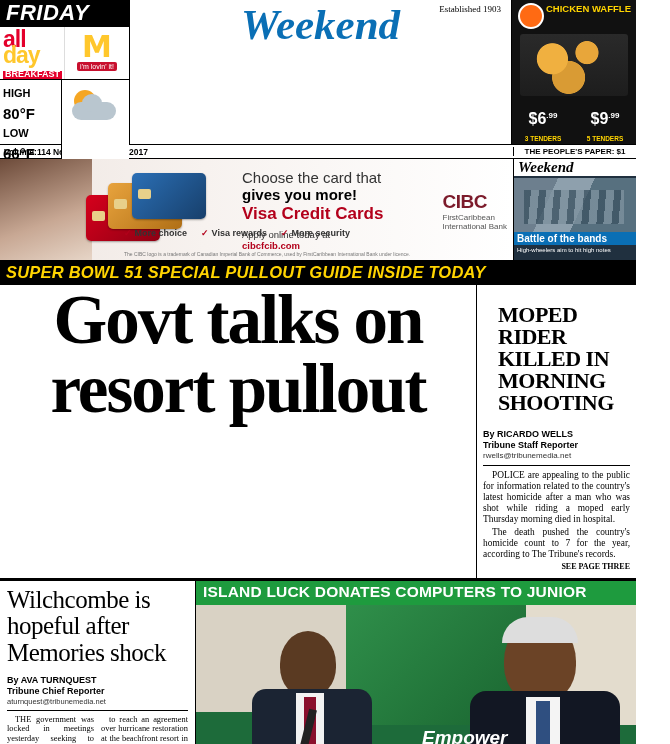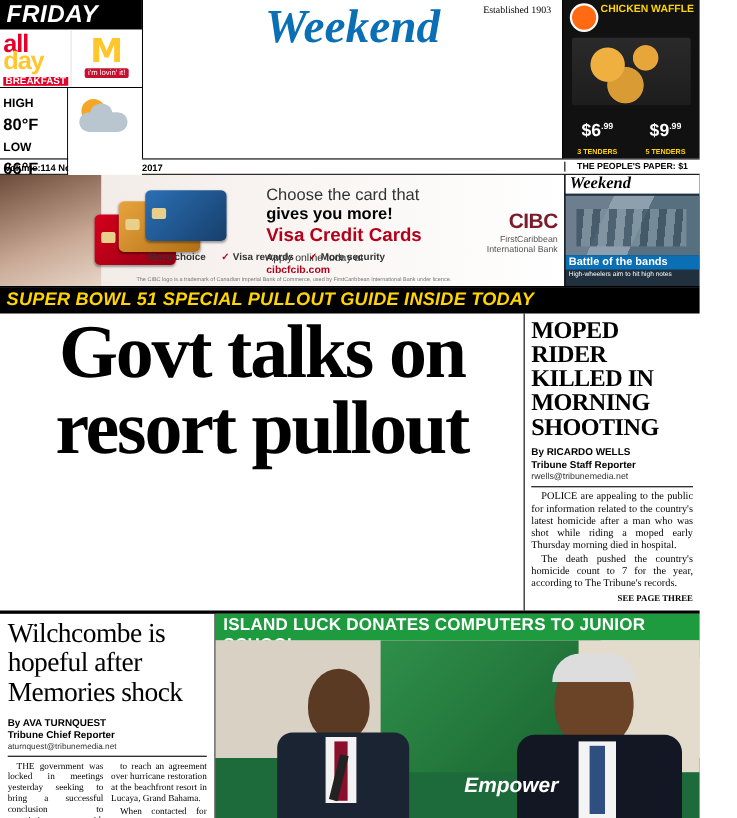--- a/index.html
+++ b/index.html
@@ -81,21 +81,21 @@
   .c3 { left:46px; top:2px; background:linear-gradient(135deg,#2b6fb5,#173f6b);}
   .card:after { content:""; position:absolute; left:6px; top:16px; width:13px; height:10px; background:#e8d08a; border-radius:2px;}
   .cibc-copy { position:absolute; left:242px; top:10px; right:126px;}
   .cibc-copy h3 { margin:0; font-size:15px; font-weight:normal; color:#333;}
   .cibc-copy h3 b { font-weight:bold; color:#000;}
   .cibc-copy .visa { margin:1px 0 0; font-size:17px; font-weight:bold; color:#b3001b;}
   .cibc-copy .apply { margin:5px 0 0; font-size:9.5px; color:#333;}
   .cibc-copy .apply b { color:#b3001b;}
   .cibc-bullets { position:absolute; left:124px; bottom:22px; display:flex; gap:14px; font-size:9px; color:#333; font-weight:bold;}
   .cibc-bullets span:before { content:"\2713"; color:#b3001b; margin-right:3px;}
-  .cibc-logo { position:absolute; right:6px; top:32px; text-align:right;}
+  .cibc-logo { position:absolute; right:6px; top:32px; text-align:left;}
   .cibc-logo .m { font-size:19px; font-weight:bold; color:#7c1b2b; letter-spacing:-0.5px;}
   .cibc-logo .s { font-size:8px; color:#555;}
   .cibc-legal { position:absolute; left:124px; bottom:3px; font-size:5px; color:#777;}
 
   .promo { width:123px; border-left:1px solid #000; position:relative; background:#20303f; overflow:hidden;}
   .promo-head { position:absolute; top:0; left:0; width:100%; background:#fff; font-family:"Liberation Serif", serif; font-style:italic; font-weight:bold; font-size:15px; padding-left:4px; color:#000;}
   .promo-photo { position:absolute; top:19px; left:0; width:100%; height:54px;
     background:linear-gradient(115deg,#6d7f8e 0 30%, #8ea0ad 30% 55%, #57707f 55% 100%);}
   .promo-photo:after{content:"";position:absolute;left:10px;top:12px;width:100px;height:34px;
     background:repeating-linear-gradient(95deg,#3d5463 0 7px,#7d919e 7px 15px); opacity:.8;}
@@ -108,21 +108,21 @@
   
   .mid { display:flex; border-bottom:3px solid #000000;}
   .lead { flex:1; padding:4px 6px 6px; border-right:1px solid #000;}
   .lead h1 {
     margin:0; font-family:"Liberation Serif", serif; font-weight:bold;
     font-size:69px; line-height:0.92; letter-spacing:-2px; text-align:center;
   }
   .lead h1 .l2 { display:block; margin-top:6px; }
 
   .side { width:159px; padding:4px 6px;}
-  .side h2 { margin:0; font-family:"Liberation Serif", serif; font-weight:bold; font-size:22px; line-height:1.0; letter-spacing:-0.5px;}
+  .side h2 { margin:15px; font-family:"Liberation Serif", serif; font-weight:bold; font-size:22px; line-height:1.0; letter-spacing:-0.5px;}
   .side .byline { margin-top:7px; font-size:9px; font-weight:bold; line-height:1.2;}
   .side .email { font-size:8px; font-weight:normal; color:#333;}
   .side .hr { border-top:1px solid #000; margin:5px 0 4px;}
   .side p { margin:0 0 2px; font-family:"Liberation Serif", serif; font-size:9.4px; line-height:1.16; text-align:justify; text-indent:9px;}
   .side .cont { font-size:8px; font-weight:bold; text-align:right; margin-top:3px; text-indent:0;}
 
   
   .bottom { display:flex; height:196px; }
   .bl { width:196px; padding:6px 7px 0; border-right:1px solid #000;}
   .bl h2 { margin:0; font-family:"Liberation Serif", serif; font-weight:normal; font-size:25px; line-height:1.07; letter-spacing:-0.5px;}

